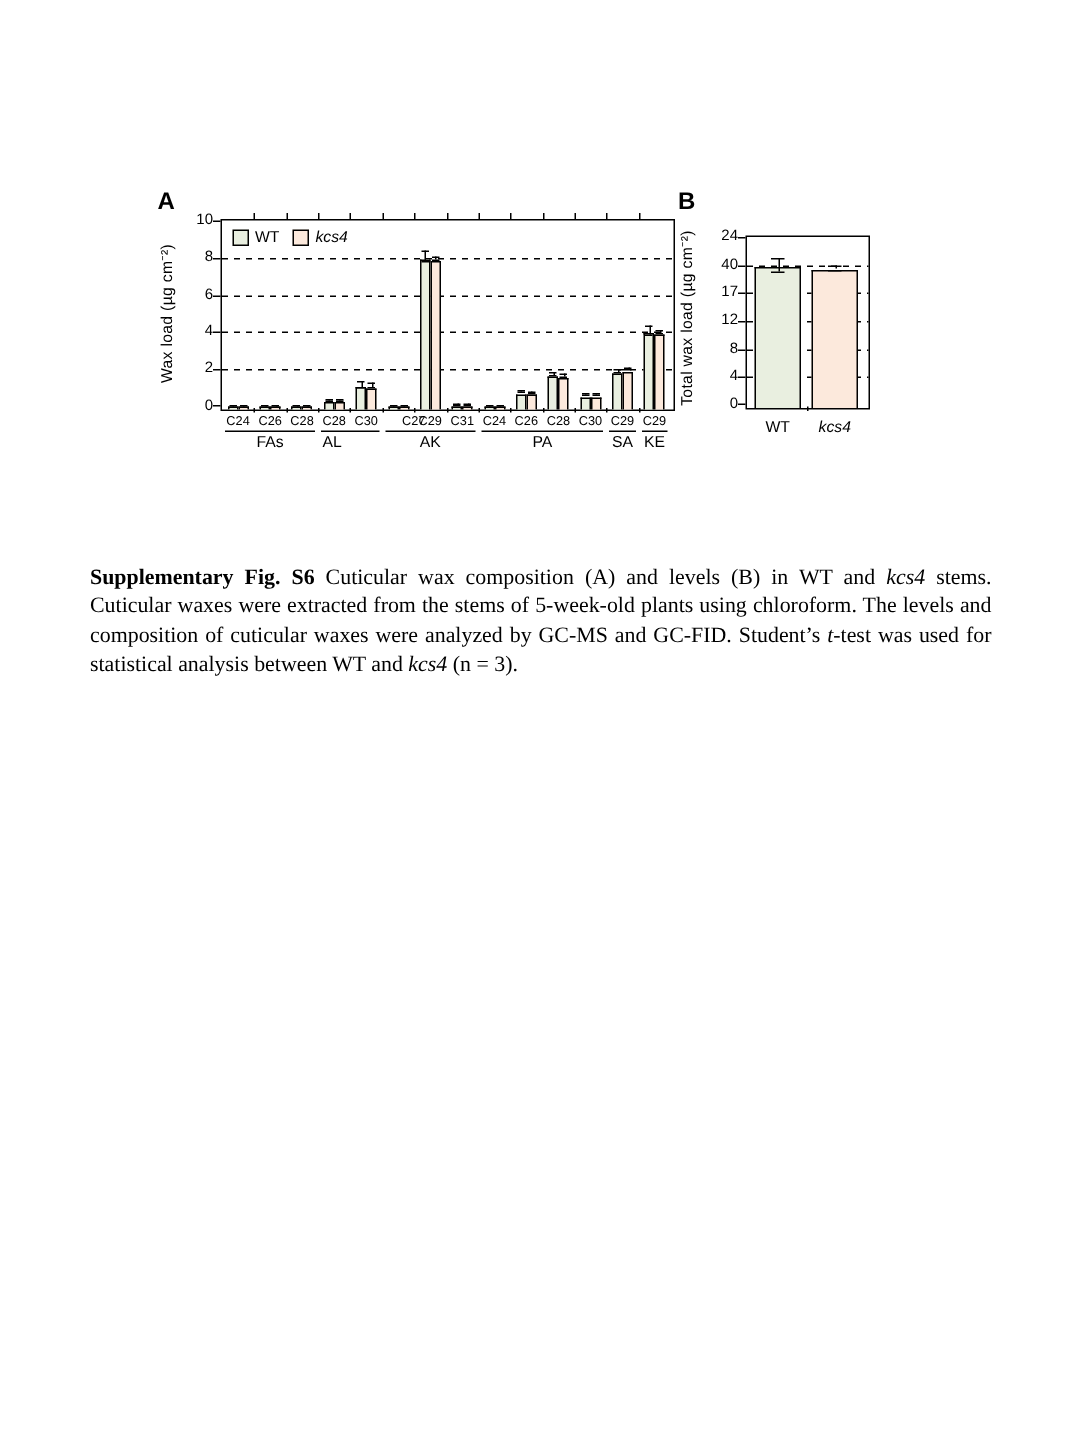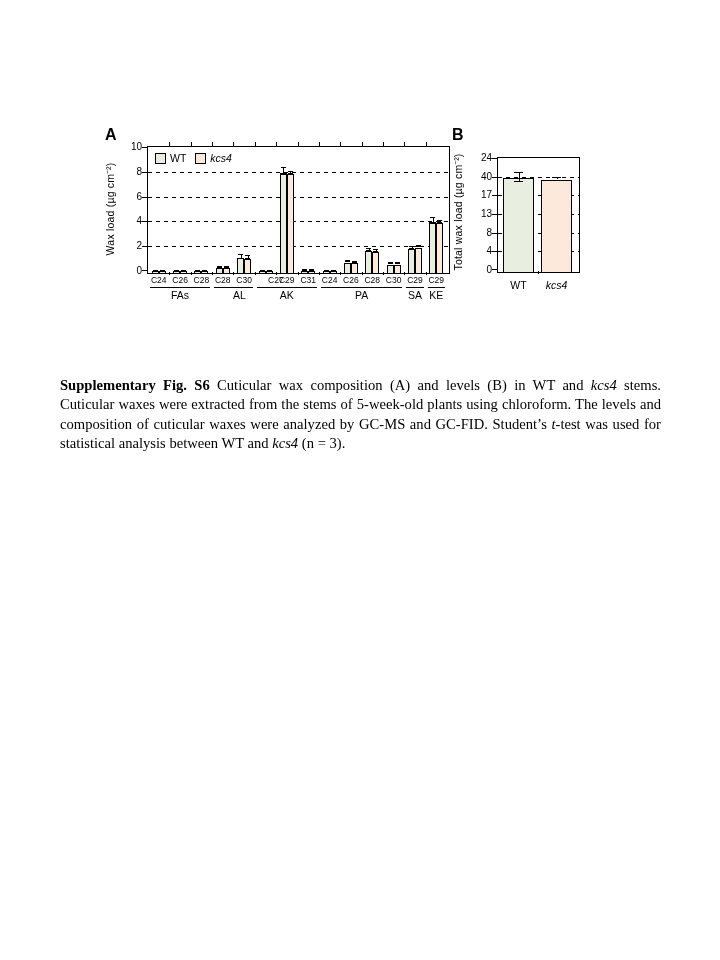--- a/index.html
+++ b/index.html
@@ -210,21 +210,21 @@
       <div class="xlab" style="left: 145.5px; top: 128px; width: 29.4px;">C31</div>
       <div class="xlab" style="left: 166.9px; top: 128px; width: 29.4px;">C24</div>
       <div class="xlab" style="left: 188.2px; top: 128px; width: 29.4px;">C26</div>
       <div class="xlab" style="left: 209.6px; top: 128px; width: 29.4px;">C28</div>
       <div class="xlab" style="left: 230.9px; top: 128px; width: 29.4px;">C30</div>
       <div class="xlab" style="left: 252.3px; top: 128px; width: 29.4px;">C29</div>
       <div class="xlab" style="left: 273.6px; top: 128px; width: 29.4px;">C29</div>
       <div class="gline" style="left: 2px; top: 140px; width: 60.1px;"></div>
       <div class="glab" style="left: 2px; top: 142px; width: 60.1px;">FAs</div>
       <div class="gline" style="left: 66.1px; top: 140px; width: 38.7px;"></div>
-      <div class="glab" style="left: 72px; top: 142px; width: 38.7px;">AL</div>
+      <div class="glab" style="left: 54px; top: 142px; width: 38.7px;">AL</div>
       <div class="gline" style="left: 108.8px; top: 140px; width: 60.1px;"></div>
       <div class="glab" style="left: 108.8px; top: 142px; width: 60.1px;">AK</div>
       <div class="gline" style="left: 172.9px; top: 140px; width: 81.4px;"></div>
       <div class="glab" style="left: 172.9px; top: 142px; width: 81.4px;">PA</div>
       <div class="gline" style="left: 258.3px; top: 140px; width: 17.4px;"></div>
       <div class="glab" style="left: 258.3px; top: 142px; width: 17.4px;">SA</div>
       <div class="gline" style="left: 279.6px; top: 140px; width: 17.4px;"></div>
       <div class="glab" style="left: 279.6px; top: 142px; width: 17.4px;">KE</div>
       <div class="legend">
         <div class="lgitem">
@@ -244,21 +244,21 @@
       <div class="grid" style="top: 56px;"></div>
       <div class="grid" style="top: 37px;"></div>
       <div class="grid" style="top: 19px;"></div>
       <div class="tick" style="left: -6px; top: 111px; width: 5px; height: 1px;"></div>
       <div class="ytlab" style="left: -34px; width: 28px; top: 106px;">0</div>
       <div class="tick" style="left: -6px; top: 93px; width: 5px; height: 1px;"></div>
       <div class="ytlab" style="left: -34px; width: 28px; top: 87.3333px;">4</div>
       <div class="tick" style="left: -6px; top: 75px; width: 5px; height: 1px;"></div>
       <div class="ytlab" style="left: -34px; width: 28px; top: 68.6667px;">8</div>
       <div class="tick" style="left: -6px; top: 56px; width: 5px; height: 1px;"></div>
-      <div class="ytlab" style="left: -34px; width: 28px; top: 50px;">13</div>
+      <div class="ytlab" style="left: -34px; width: 28px; top: 50px;">12</div>
       <div class="tick" style="left: -6px; top: 37px; width: 5px; height: 1px;"></div>
       <div class="ytlab" style="left: -34px; width: 28px; top: 31.3333px;">17</div>
       <div class="tick" style="left: -6px; top: 19px; width: 5px; height: 1px;"></div>
       <div class="ytlab" style="left: -34px; width: 28px; top: 12.6667px;">40</div>
       <div class="tick" style="left: -6px; top: 0px; width: 5px; height: 1px;"></div>
       <div class="ytlab" style="left: -34px; width: 28px; top: -6px;">24</div>
       <div class="tick" style="left: 40px; top: 113px; width: 1px; height: 3px;"></div>
       <div class="bar" style="left: 5px; width: 31px; height: 93.8px; background: rgb(233, 239, 224);"></div>
       <div class="errline" style="left: 20.5px; top: 13.5px; height: 9.33333px;"></div>
       <div class="errcap" style="left: 16px; top: 13.5px; width: 9px;"></div>

